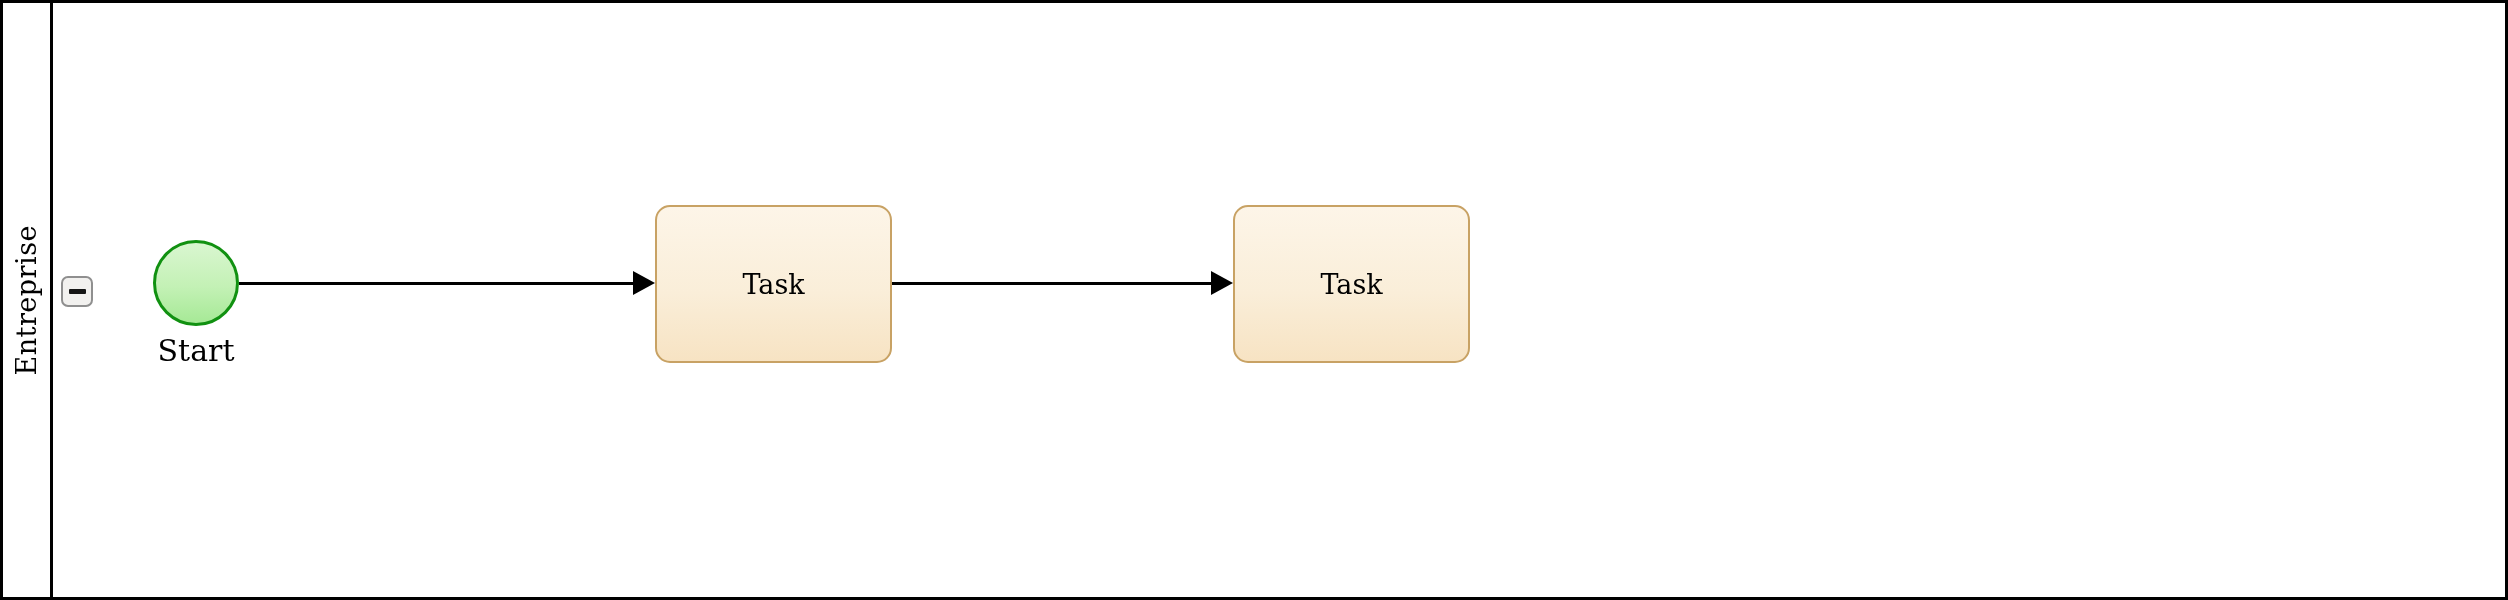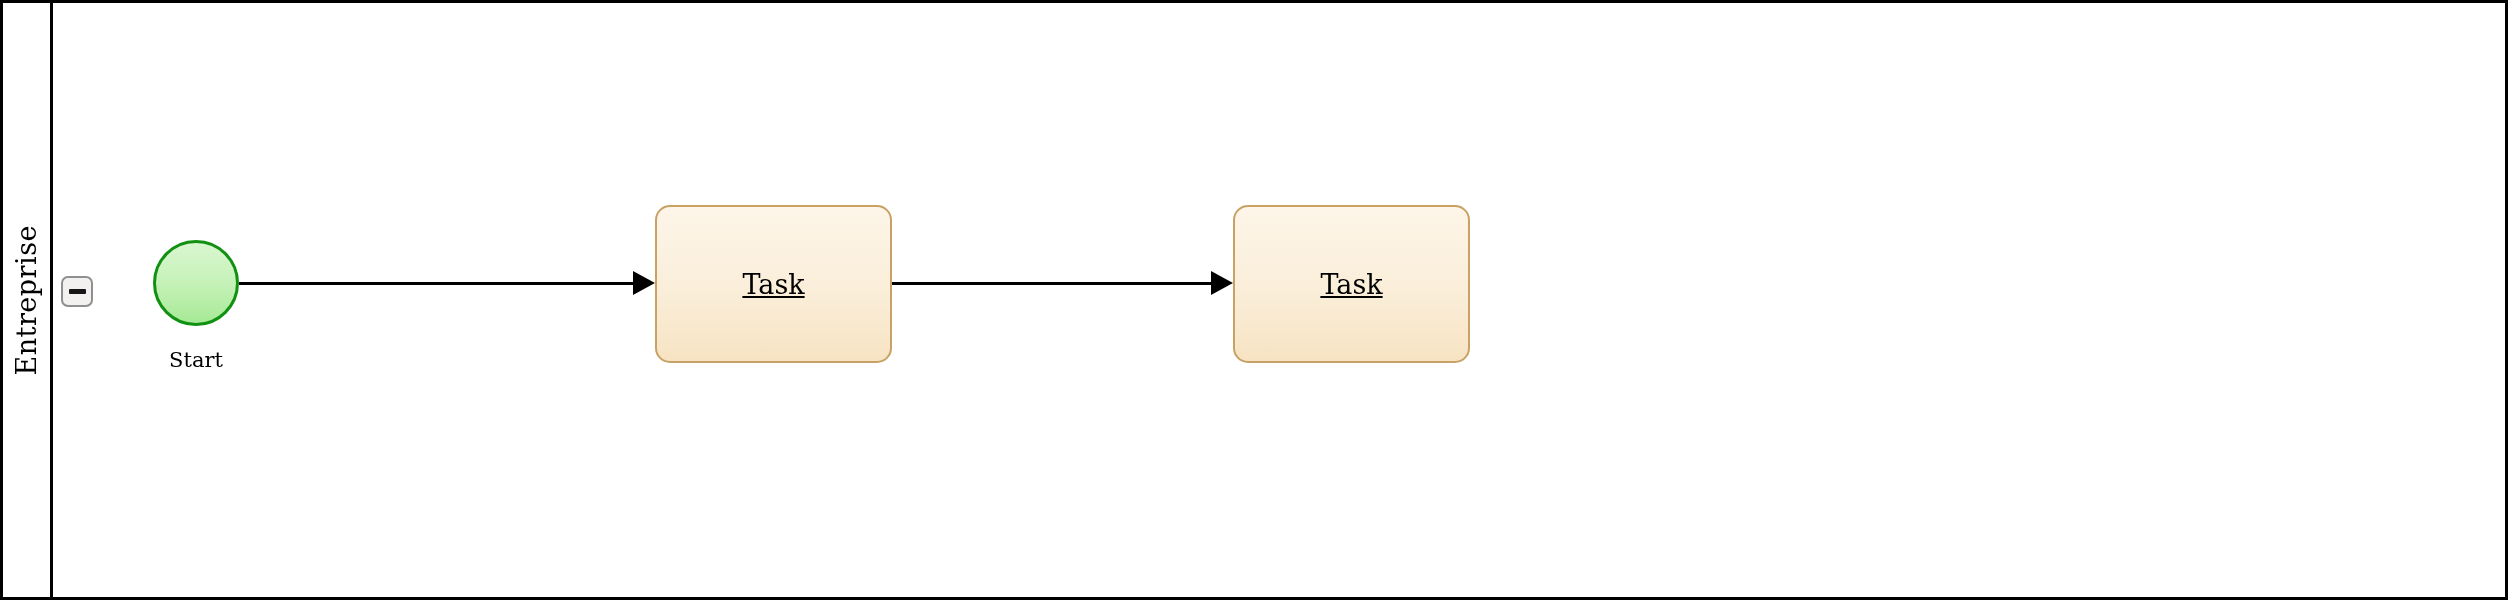--- a/index.html
+++ b/index.html
@@ -65,41 +65,41 @@
   .start-event {
     position: absolute;
     left: 150px; top: 237px;
     width: 86px; height: 86px;
     border: 3px solid #119111;
     border-radius: 50%;
     background: linear-gradient(180deg, #d9f6d0 0%, #c3f1b5 55%, #a6e996 100%);
   }
   .start-label {
     position: absolute;
-    left: 193px; top: 345px;
+    left: 193px; top: 330px;
     transform: translateX(-50%);
-    font-size: 21px;
+    font-size: 30px;
     white-space: nowrap;
   }
 
   
   .task {
     position: absolute;
     top: 202px;
     width: 237px; height: 158px;
     border: 2px solid #c8a264;
     border-radius: 15px;
     background: linear-gradient(180deg, #fdf5e8 0%, #faeed9 55%, #f7e3c3 100%);
     display: flex;
     align-items: center;
     justify-content: center;
   }
   .task-1 { left: 652px; }
   .task-2 { left: 1230px; }
-  .task-label { font-size: 27px; text-decoration: underline; }
+  .task-label { font-size: 27px; }
 
   
   .flow-line {
     position: absolute;
     top: 279px;
     height: 3px;
     background: #000000;
   }
   .flow-line-1 { left: 236px; width: 395px; }
   .flow-line-2 { left: 889px; width: 319px; }

